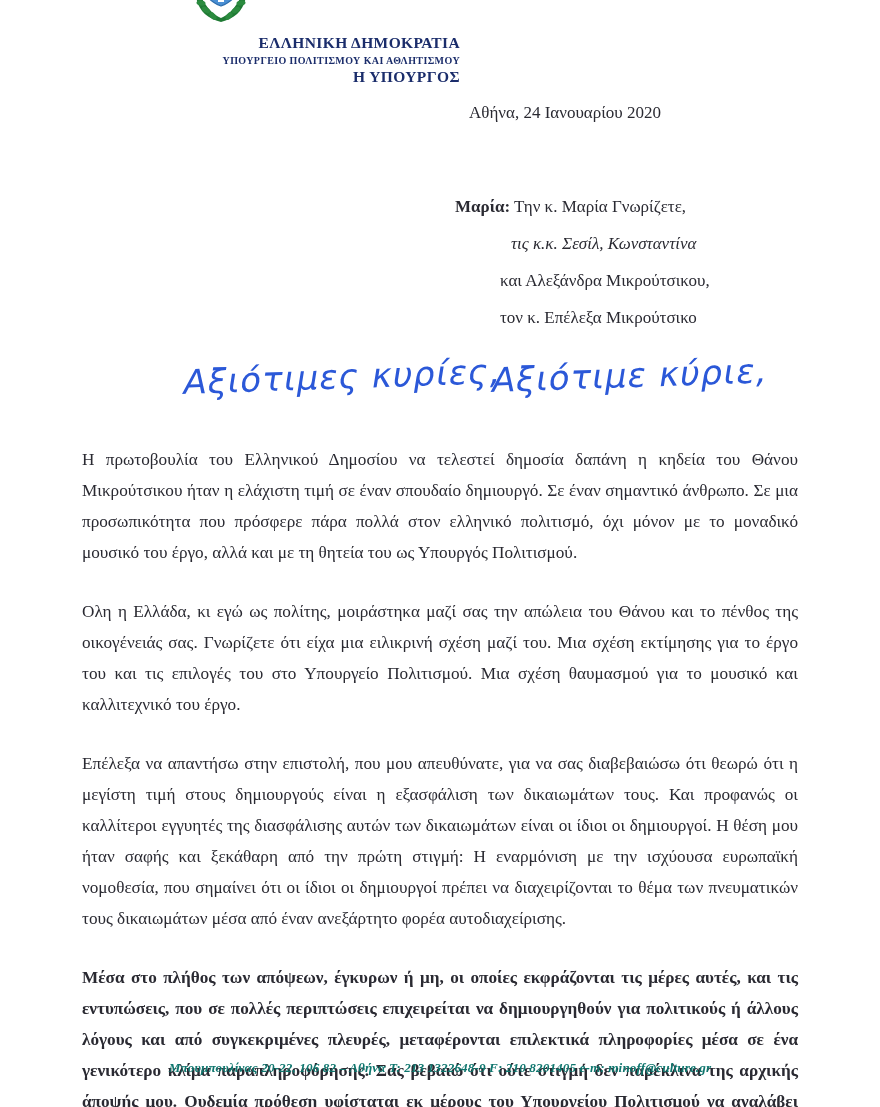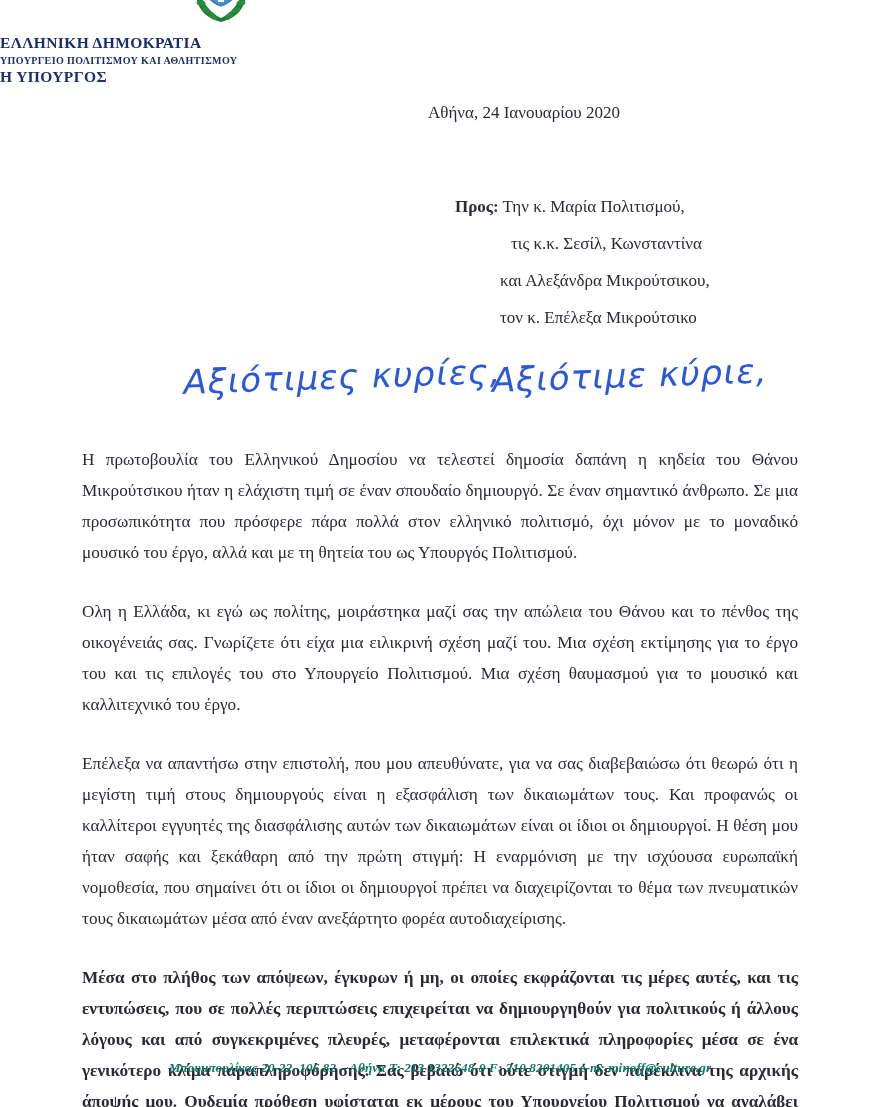--- a/index.html
+++ b/index.html
@@ -27,53 +27,53 @@
     height: 46px;
   }
   .emblem-wrap svg { display: block; }
 
   
   .letterhead {
     position: absolute;
     left: 0;
     top: 33px;
     width: 460px;
-    text-align: left;
+    text-align: right;
     color: #1b2d6b;
     font-family: "Liberation Serif", "DejaVu Serif", serif;
     font-weight: bold;
     line-height: 1.35;
     letter-spacing: 0.4px;
   }
   .lh-1 { font-size: 15.5px; }
   .lh-2 { font-size: 10px; }
   .lh-3 { font-size: 15.5px; }
 
   
   .date-line {
     position: absolute;
-    left: 428px;
+    left: 469px;
     top: 103px;
     font-size: 17px;
     color: #2a2a32;
     white-space: nowrap;
   }
 
   
   .recipients {
     position: absolute;
     left: 455px;
     top: 188px;
     width: 340px;
     font-size: 17px;
     line-height: 37px;
     color: #2a2a32;
   }
   .recipients .r-line { display: block; white-space: nowrap; }
-  .recipients .r-line.indent-1 { padding-left: 56px; }
+  .recipients .r-line.indent-1 { padding-left: 56px; font-style: italic; }
   .recipients .r-line.indent-2 { padding-left: 45px; }
   .recipients .r-line.indent-3 { padding-left: 45px; }
   .recipients .to-label { font-weight: bold; }
 
   
   .salutation {
     position: absolute;
     left: 188px;
     top: 352px;
     width: 600px;
@@ -150,21 +150,21 @@
 
   <div class="letterhead">
     <div class="lh-1">ΕΛΛΗΝΙΚΗ  ΔΗΜΟΚΡΑΤΙΑ</div>
     <div class="lh-2">ΥΠΟΥΡΓΕΙΟ ΠΟΛΙΤΙΣΜΟΥ ΚΑΙ ΑΘΛΗΤΙΣΜΟΥ</div>
     <div class="lh-3">Η ΥΠΟΥΡΓΟΣ</div>
   </div>
 
   <div class="date-line">Αθήνα, 24 Ιανουαρίου 2020</div>
 
   <div class="recipients">
-    <span class="r-line"><span class="to-label">Προς:</span> <span>Την κ. Μαρία Πολιτισμού,</span></span>
+    <span class="r-line"><span class="to-label">Μαρία:</span> <span>Την κ. Μαρία Γνωρίζετε,</span></span>
     <span class="r-line indent-1">τις  κ.κ. Σεσίλ, Κωνσταντίνα</span>
     <span class="r-line indent-2">και Αλεξάνδρα Μικρούτσικου,</span>
     <span class="r-line indent-3">τον κ. Επέλεξα Μικρούτσικο</span>
   </div>
 
   <div class="salutation">
     <svg width="600" height="62" viewBox="0 0 600 62" xmlns="http://www.w3.org/2000/svg">
       <text class="hw-text" x="2" y="42" transform="skewX(-11) rotate(-2 2 42)">Αξιότιμες κυρίες,</text>
       <text class="hw-text" x="310" y="40" transform="skewX(-11) rotate(-2 310 40)">Αξιότιμε κύριε,</text>
     </svg>

